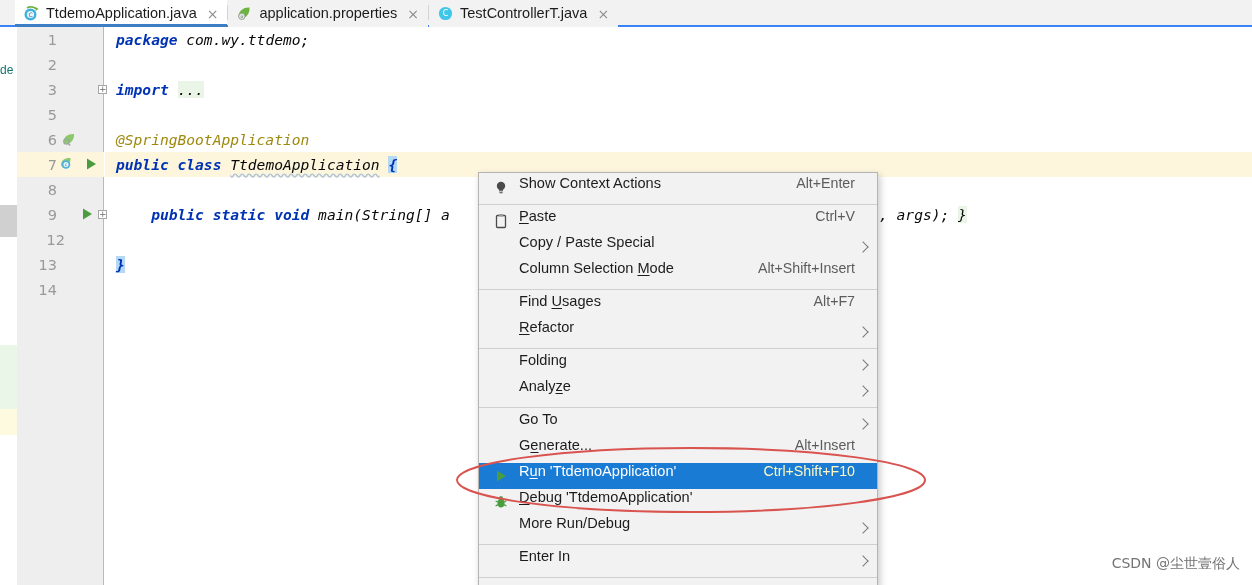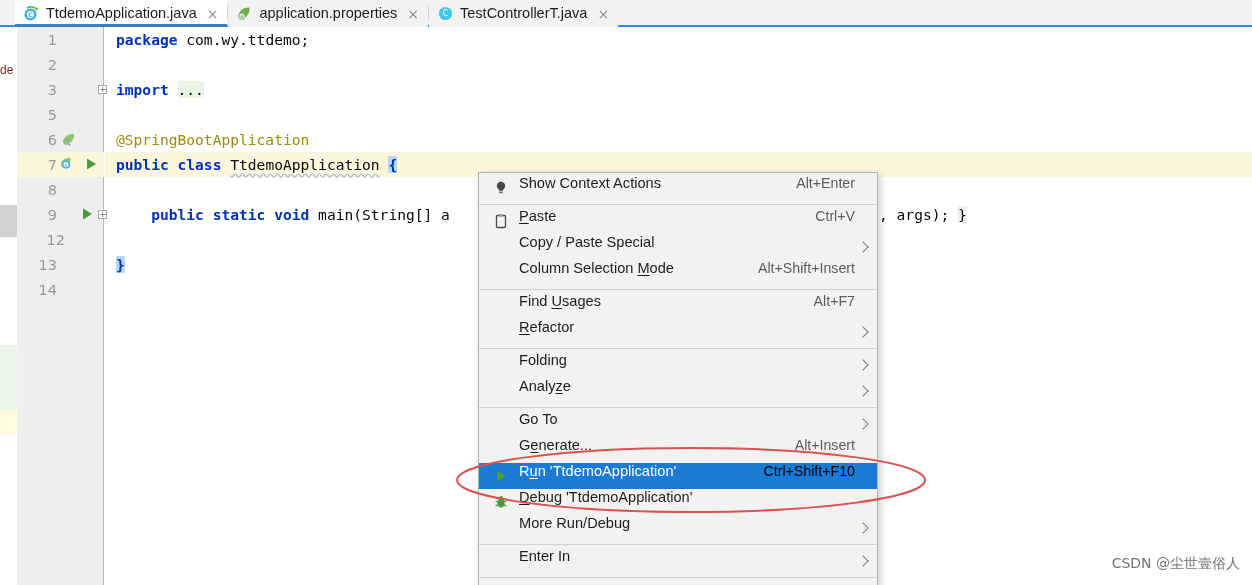--- a/index.html
+++ b/index.html
@@ -76,20 +76,21 @@
     font-size: 14.5px; color: #999999;
     text-align: right;
   }
   .gicon { position: absolute; width: 16px; height: 16px; }
   .gicon svg { display: block; }
 
   
   .codearea {
     position: absolute; left: 105px; top: 0; right: 0; height: 558px;
     background: #ffffff;
+    font-style: italic;
   }
   .crow {
     position: absolute; left: 0; right: 0; height: 25px;
     display: flex; align-items: center;
     font-family: "DejaVu Sans Mono", monospace;
     font-size: 14.6px;
     white-space: pre;
     color: #080808;
   }
   .crow.cur { background: #fdf6dd; }
@@ -128,21 +129,21 @@
     font-size: 14.6px; color: #1c1c1c;
     padding-left: 40px; padding-right: 10px;
     white-space: nowrap;
   }
   .mi.hl { background: #1a7bd4; color: #ffffff; }
   .mi .mlabel { flex: 0 0 auto; }
   .mi .accel {
     position: absolute; right: 22px;
     color: #5c5c5c; font-size: 14.2px;
   }
-  .mi.hl .accel { color: #000000; }
+  .mi.hl .accel { color: #fef9c3; }
   .mi .arrow {
     position: absolute; right: 10px; top: 50%; transform: translateY(-50%);
     width: 8px; height: 8px;
     border-right: 1.6px solid #7a7a7a; border-top: 1.6px solid #7a7a7a;
     transform: translateY(-50%) rotate(45deg);
   }
   .mi .micon {
     position: absolute; left: 14px; top: 50%; transform: translateY(-50%);
     width: 16px; height: 16px;
   }
@@ -158,21 +159,21 @@
 
   
   .watermark {
     position: absolute; right: 12px; bottom: 12px;
     font-size: 14px; color: #737373;
     font-family: "DejaVu Sans", sans-serif;
     z-index: 70;
   }
   .sidelabel {
     position: absolute; left: 0px; top: 36px;
-    font-size: 12px; color: #7f1d1d;
+    font-size: 12px; color: #0f766e;
     font-family: "Liberation Sans", sans-serif;
   }
 </style>
 </head>
 <body>
 
 <div id="root">
 
   <div class="tabbar">
     <div class="tabstrip-left"></div>

